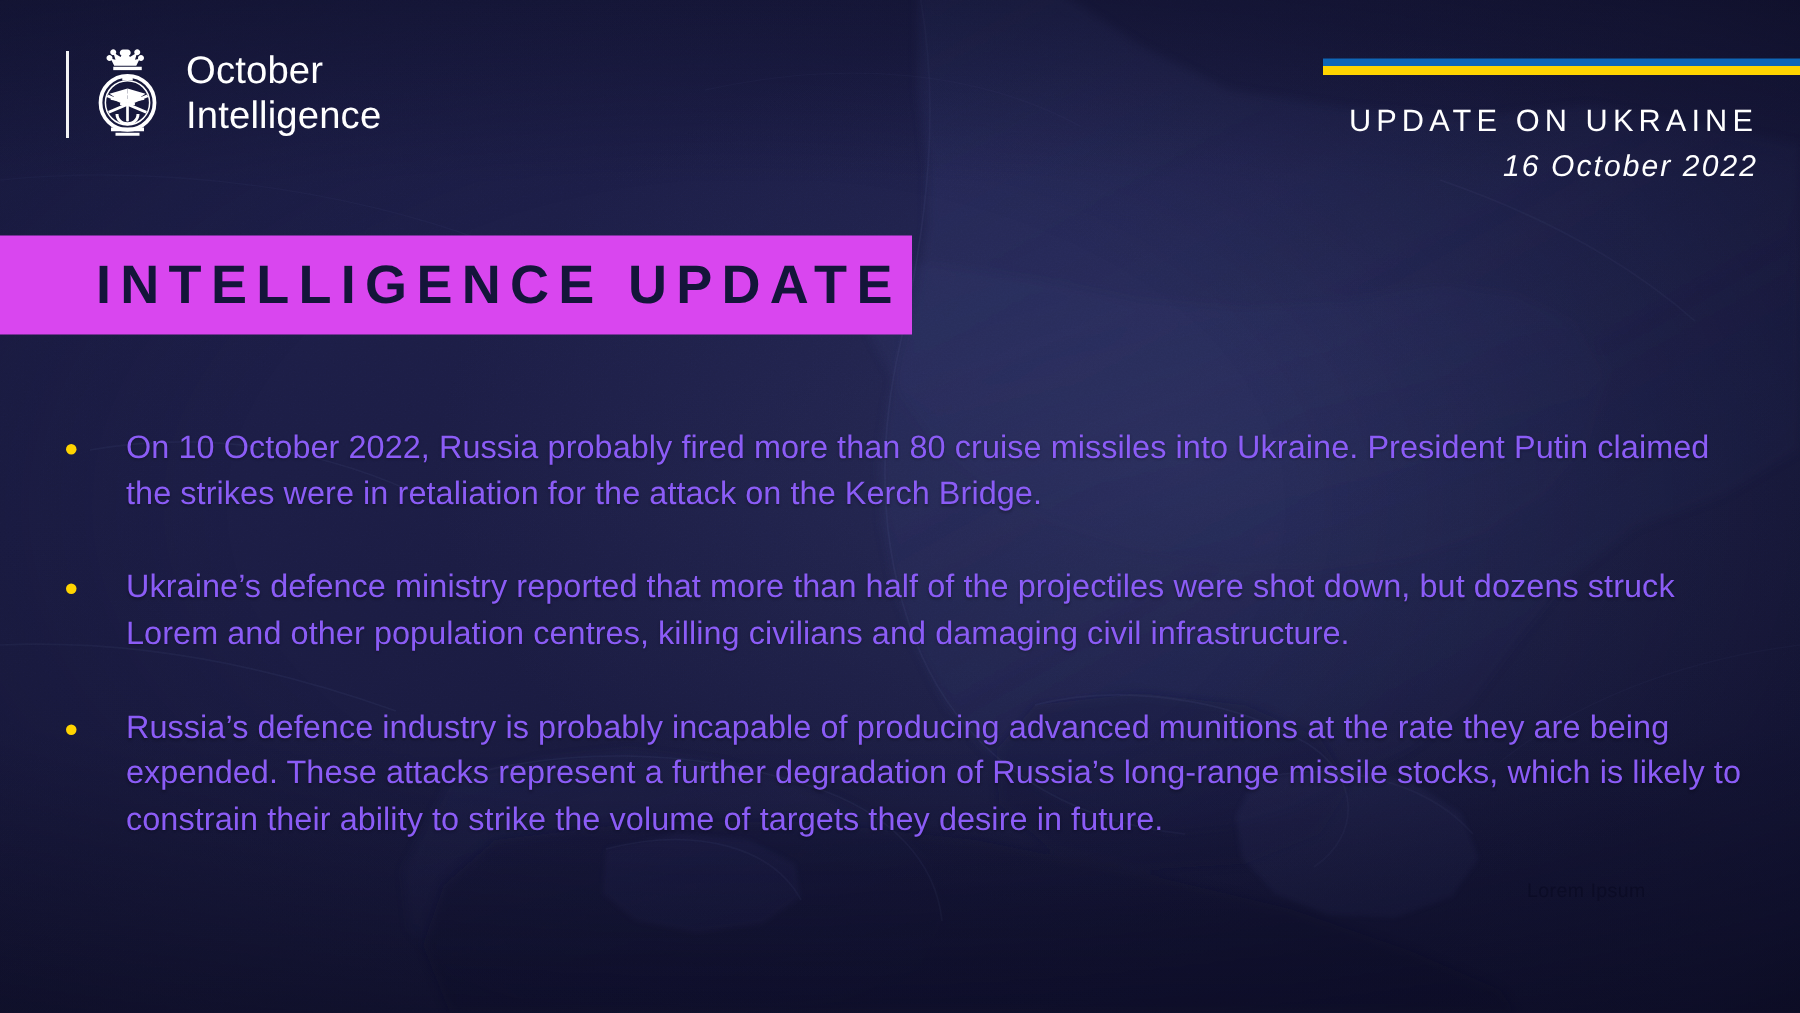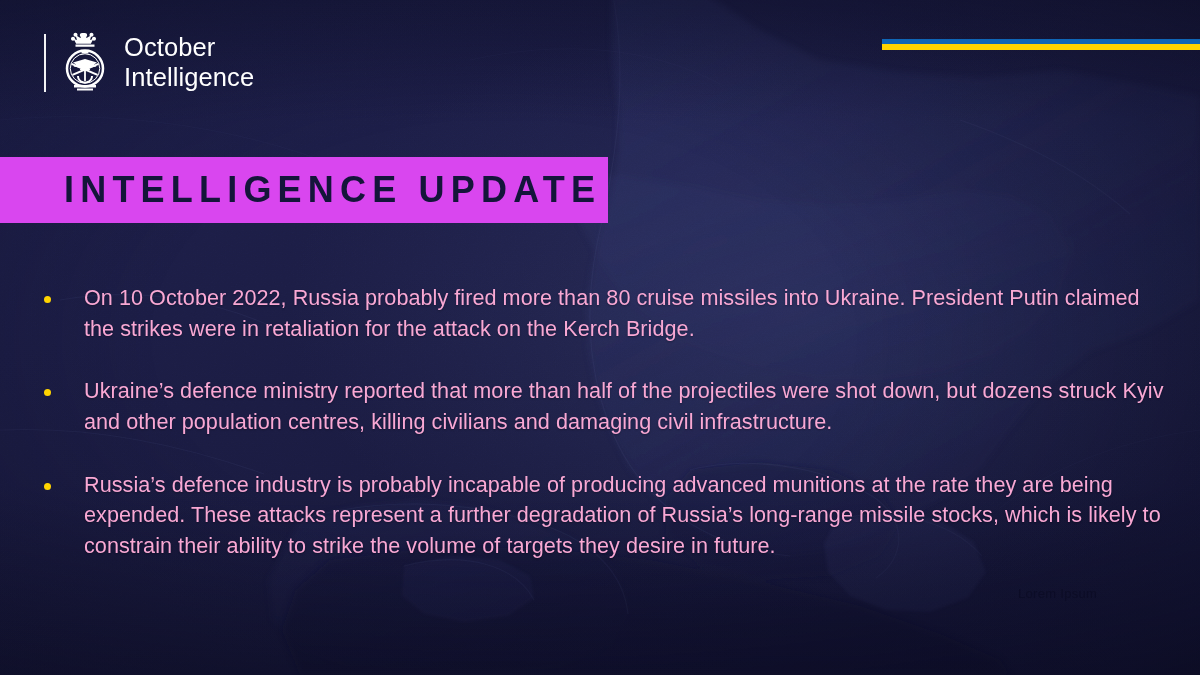--- a/index.html
+++ b/index.html
@@ -154,21 +154,21 @@
   .bullet-dot {
     flex: 0 0 auto;
     width: 7px;
     height: 7px;
     border-radius: 50%;
     background: #ffd400;
     margin-top: 13px;
     margin-right: 33px;
   }
   .bullet-text {
-    color: #f9a8d4;
+    color: #8b5cf6;
     font-size: 21.6px;
     line-height: 1.42;
     font-weight: 400;
     letter-spacing: 0.05px;
     text-shadow: 0 1px 2px rgba(0,0,0,0.30);
   }
 
   
   .watermark {
     position: absolute;
@@ -298,34 +298,38 @@
         <span>October</span>
         <span class="l2">Intelligence</span>
       </div>
     </div>
 
     <div class="flagbar">
       <div class="stripe-blue"></div>
       <div class="stripe-yellow"></div>
     </div>
 
+    <div class="update-block">
+      <div class="update-title">UPDATE ON UKRAINE</div>
+      <div class="update-date">16 October 2022</div>
+    </div>
   </div>
 
   <div class="banner">
     <div class="banner-text">INTELLIGENCE UPDATE</div>
   </div>
 
   <div class="bullets">
     <div class="bullet">
       <div class="bullet-dot"></div>
       <div class="bullet-text">On 10 October 2022, Russia probably fired more than 80 cruise missiles into Ukraine. President Putin claimed the strikes were in retaliation for the attack on the Kerch Bridge.</div>
     </div>
     <div class="bullet">
       <div class="bullet-dot"></div>
-      <div class="bullet-text">Ukraine’s defence ministry reported that more than half of the projectiles were shot down, but dozens struck Kyiv and other population centres, killing civilians and damaging civil infrastructure.</div>
+      <div class="bullet-text">Ukraine’s defence ministry reported that more than half of the projectiles were shot down, but dozens struck Lorem and other population centres, killing civilians and damaging civil infrastructure.</div>
     </div>
     <div class="bullet">
       <div class="bullet-dot"></div>
       <div class="bullet-text">Russia’s defence industry is probably incapable of producing advanced munitions at the rate they are being expended. These attacks represent a further degradation of Russia’s long-range missile stocks, which is likely to constrain their ability to strike the volume of targets they desire in future.</div>
     </div>
   </div>
 
   <div class="watermark">Lorem Ipsum</div>
 
 </div>

